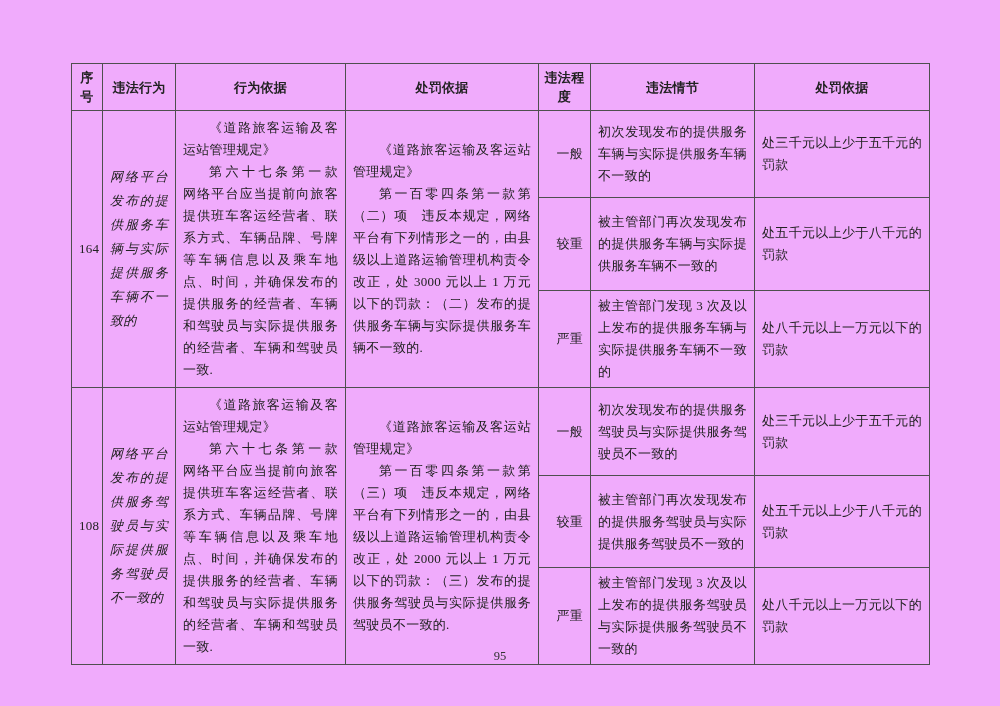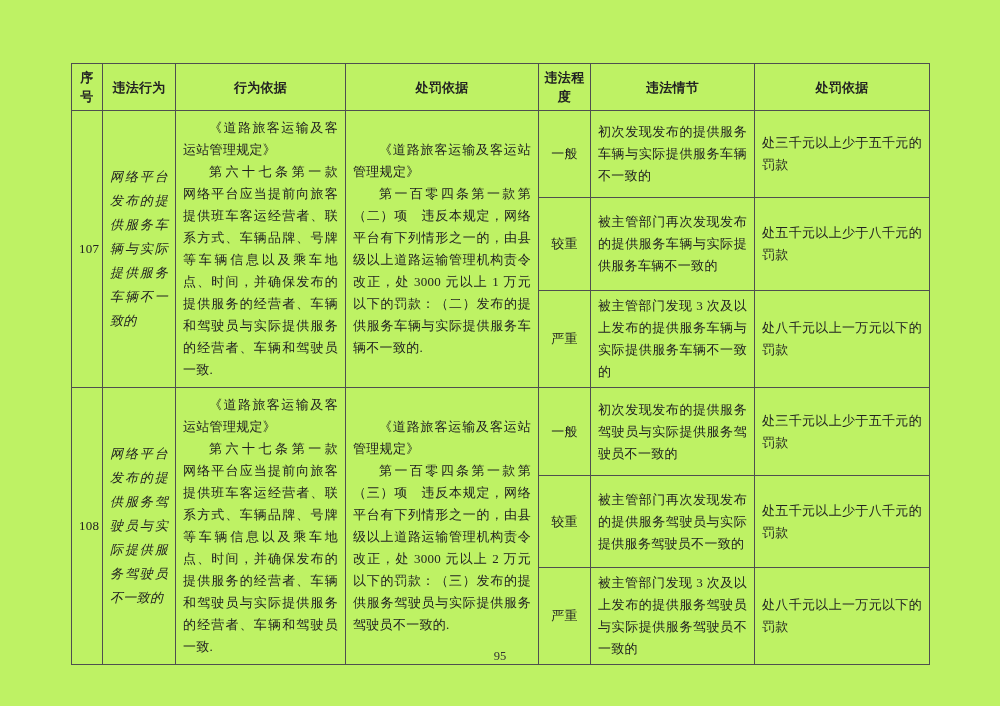--- a/index.html
+++ b/index.html
@@ -1,20 +1,20 @@
 <!DOCTYPE html>
 <html><head>
 <meta charset="utf-8">
 <style>
   html,body{margin:0;padding:0;background:#e9e9e9;}
   .page{
     position:relative;
     width:1000px;height:706px;
     margin:0 auto;
-    background:#bef264;
+    background:#f0abfc;
     font-family:"Liberation Serif","DejaVu Serif",serif;
     color:#222;
     overflow:hidden;
   }
   table.law{
     position:absolute;
     left:71px;top:63px;
     width:858px;
     border-collapse:collapse;
     table-layout:fixed;
@@ -60,21 +60,21 @@
     padding:4px 6px;
     font-family:Liberation Serif, serif;
   }
   td.c-basis p{
     margin:0;
     text-indent:2em;
     text-align:justify;
     text-justify:inter-character;
     line-height:22px;
   }
-  td.c-degree{text-align:center;padding:2px;}
+  td.c-degree{text-align:right;padding:2px;}
   td.c-circ, td.c-std{
     text-align:justify;
     text-justify:inter-character;
     line-height:22px;
     padding:4px 8px;
   }
   .page-number{
     position:absolute;
     left:0;right:0;
     top:649px;
@@ -105,21 +105,21 @@
         <th>行为依据</th>
         <th>处罚依据</th>
         <th>违法程度</th>
         <th>违法情节</th>
         <th>处罚依据</th>
       </tr>
     </thead>
     <tbody>
 
       <tr class="h-r1a">
-        <td class="c-no" rowspan="3">107</td>
+        <td class="c-no" rowspan="3">164</td>
         <td class="c-behavior" rowspan="3">网络平台发布的提供服务车辆与实际提供服务车辆不一致的</td>
         <td class="c-basis" rowspan="3">
           <p>《道路旅客运输及客运站管理规定》</p>
           <p>第六十七条第一款　网络平台应当提前向旅客提供班车客运经营者、联系方式、车辆品牌、号牌等车辆信息以及乘车地点、时间，并确保发布的提供服务的经营者、车辆和驾驶员与实际提供服务的经营者、车辆和驾驶员一致.</p>
         </td>
         <td class="c-basis" rowspan="3">
           <p>《道路旅客运输及客运站管理规定》</p>
           <p>第一百零四条第一款第（二）项　违反本规定，网络平台有下列情形之一的，由县级以上道路运输管理机构责令改正，处 3000 元以上 1 万元以下的罚款：（二）发布的提供服务车辆与实际提供服务车辆不一致的.</p>
         </td>
         <td class="c-degree">一般</td>
@@ -139,21 +139,21 @@
 
       <tr class="h-r2a">
         <td class="c-no" rowspan="3">108</td>
         <td class="c-behavior" rowspan="3">网络平台发布的提供服务驾驶员与实际提供服务驾驶员不一致的</td>
         <td class="c-basis" rowspan="3">
           <p>《道路旅客运输及客运站管理规定》</p>
           <p>第六十七条第一款　网络平台应当提前向旅客提供班车客运经营者、联系方式、车辆品牌、号牌等车辆信息以及乘车地点、时间，并确保发布的提供服务的经营者、车辆和驾驶员与实际提供服务的经营者、车辆和驾驶员一致.</p>
         </td>
         <td class="c-basis" rowspan="3">
           <p>《道路旅客运输及客运站管理规定》</p>
-          <p>第一百零四条第一款第（三）项　违反本规定，网络平台有下列情形之一的，由县级以上道路运输管理机构责令改正，处 3000 元以上 2 万元以下的罚款：（三）发布的提供服务驾驶员与实际提供服务驾驶员不一致的.</p>
+          <p>第一百零四条第一款第（三）项　违反本规定，网络平台有下列情形之一的，由县级以上道路运输管理机构责令改正，处 2000 元以上 1 万元以下的罚款：（三）发布的提供服务驾驶员与实际提供服务驾驶员不一致的.</p>
         </td>
         <td class="c-degree">一般</td>
         <td class="c-circ">初次发现发布的提供服务驾驶员与实际提供服务驾驶员不一致的</td>
         <td class="c-std">处三千元以上少于五千元的罚款</td>
       </tr>
       <tr class="h-r2b">
         <td class="c-degree">较重</td>
         <td class="c-circ">被主管部门再次发现发布的提供服务驾驶员与实际提供服务驾驶员不一致的</td>
         <td class="c-std">处五千元以上少于八千元的罚款</td>
       </tr>

